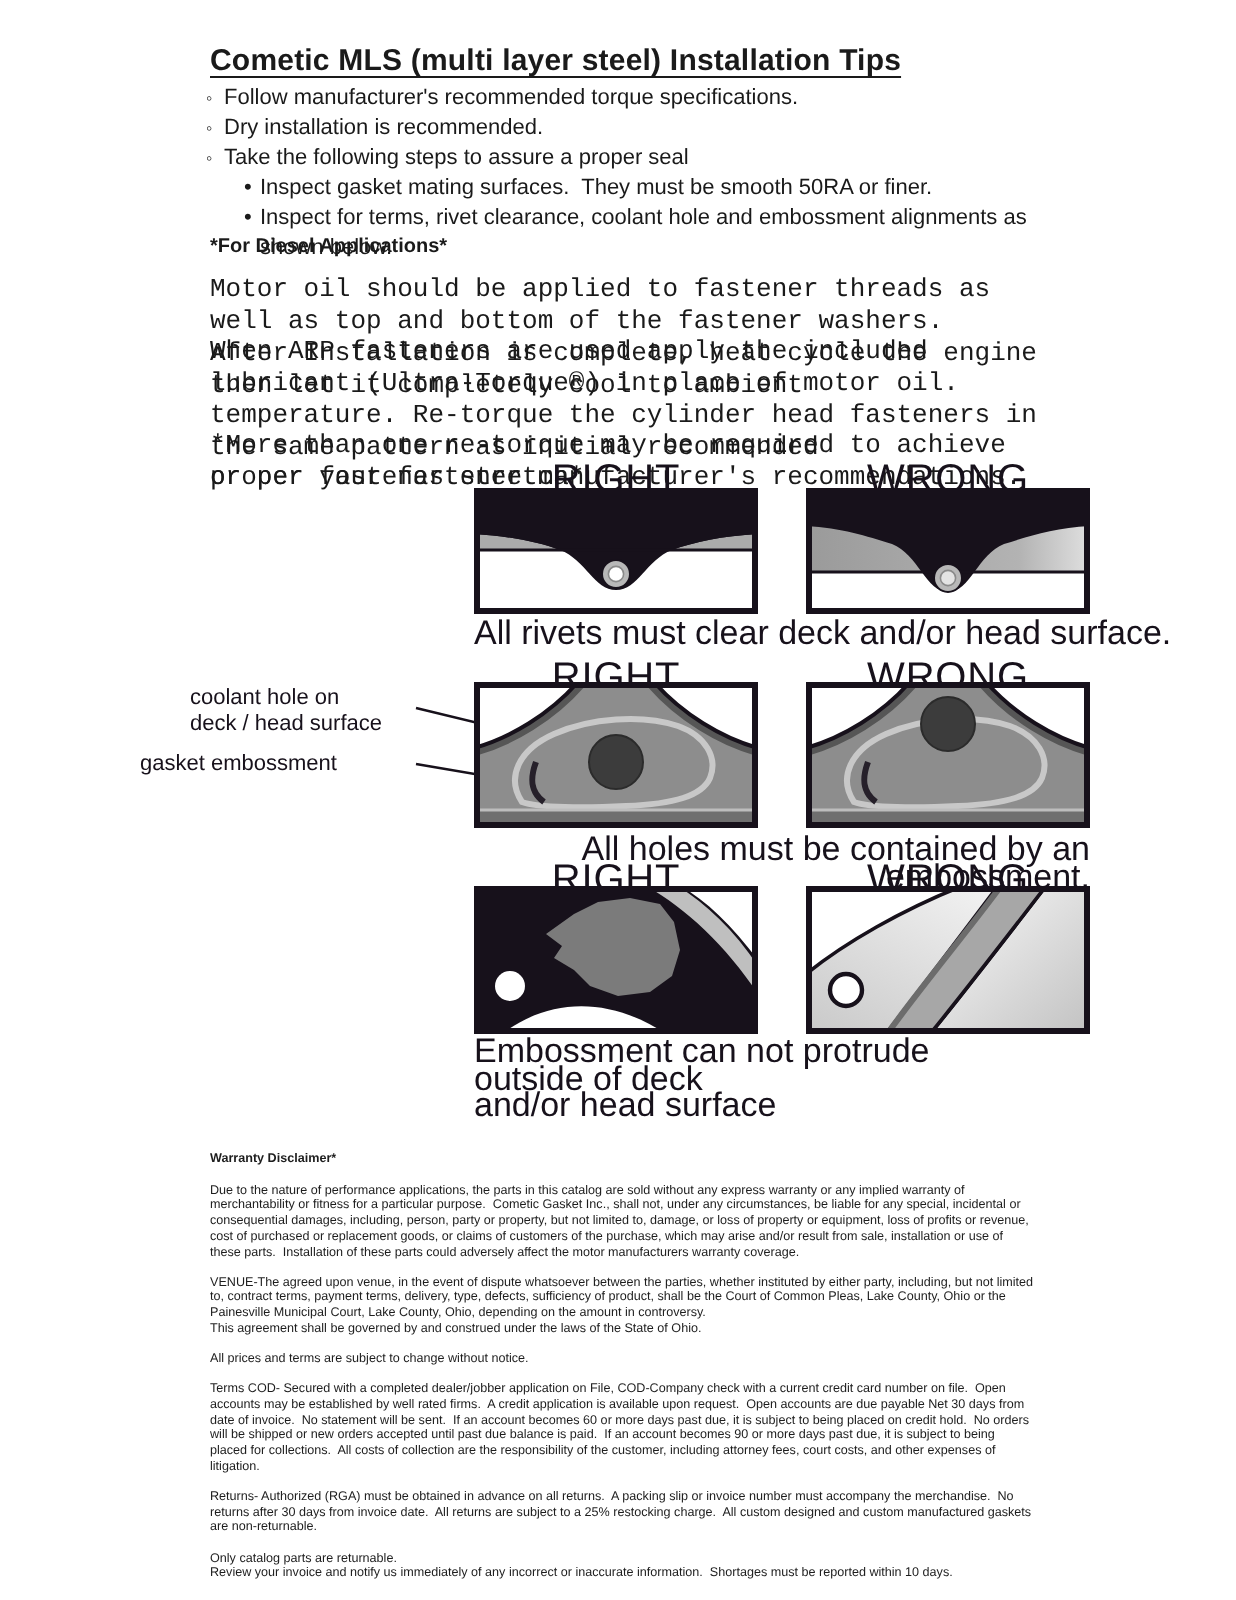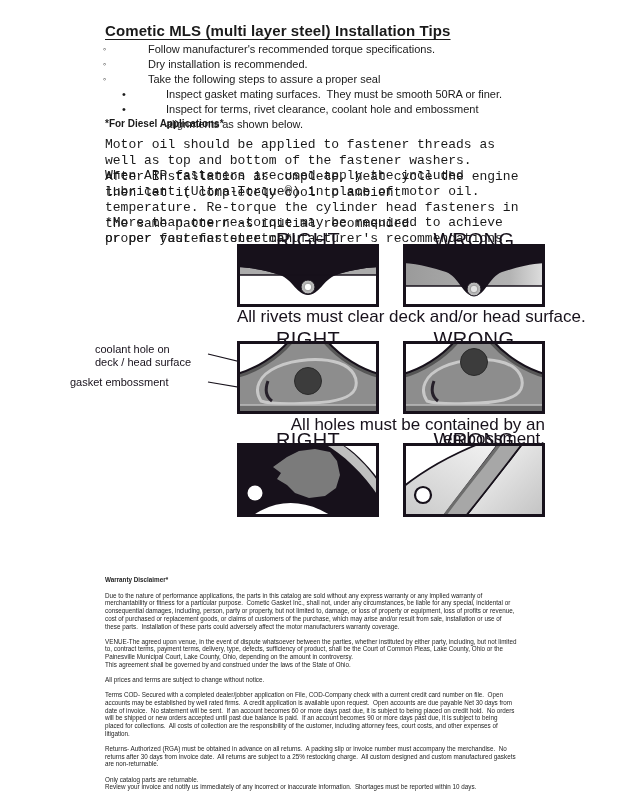--- a/index.html
+++ b/index.html
@@ -9,21 +9,21 @@
   }
   .title{
     position:absolute;left:105px;top:22px;font-size:15px;font-weight:bold;
     text-decoration:underline;text-underline-offset:3px;letter-spacing:.1px;
   }
   .bullets{position:absolute;left:103px;top:42px;font-size:11px;line-height:15px;width:430px;}
   .b-row{display:flex;align-items:flex-start;}
   .b-marker{width:9px;flex:0 0 9px;font-size:9px;line-height:15px;}
   .b-row.sub{margin-left:19px;}
   .b-row.sub .b-marker{font-size:11px;width:8px;flex-basis:8px;}
-  .b-text{white-space:pre-wrap;margin-left:36px;}
+  .b-text{white-space:pre-wrap;}
   .diesel-h{position:absolute;left:105px;top:118px;font-size:10px;font-weight:bold;}
   .par{position:absolute;left:105px;width:420px;font-size:13px;line-height:15.5px;white-space:pre-wrap;font-family:Liberation Mono, monospace;}
   #par1{top:137px;}
   #par2{top:169px;}
   #par3{top:215px;}
   .dg-label{position:absolute;width:142px;text-align:center;font-size:20px;letter-spacing:.4px;color:#17111b;}
   .dg-box{position:absolute;width:142px;}
   .dg-box svg{display:block;}
   .dg-cap{position:absolute;font-size:17px;line-height:13.5px;color:#17111b;white-space:pre-line;}
   #cap-row1{left:237px;top:310px;}
@@ -190,20 +190,22 @@
       <rect x="0" y="0" width="142" height="74" fill="url(#g-deck)"></rect>
       <path d="M0,0 H78 C48,12 20,28 0,44 Z" fill="#ffffff" stroke="#17111b" stroke-width="1.8"></path>
       <path d="M120,0 H142 V74 H62 C80,52 100,26 120,0 Z" fill="url(#g-deck2)" stroke="#17111b" stroke-width="1.8"></path>
       <path d="M96,0 H120 C100,26 80,52 62,74 H40 C58,50 78,24 96,0 Z" fill="#a7a7a7" stroke="#17111b" stroke-width="1.8"></path>
       <path d="M96,2 C78,26 58,50 42,72" stroke="#6c6c6c" stroke-width="3" fill="none"></path>
       <circle cx="20" cy="52" r="8" fill="#ffffff" stroke="#17111b" stroke-width="2.2"></circle>
       <rect x="1.5" y="1.5" width="139" height="71" fill="none" stroke="#17111b" stroke-width="3"></rect>
     </svg>
   </div>
 
+  <div class="dg-cap" id="cap-row3">Embossment can not protrude outside of deck
+and/or head surface</div>
 
   <div class="fine">
     <p class="fine-h">Warranty Disclaimer*</p>
     <p>Due to the nature of performance applications, the parts in this catalog are sold without any express warranty or any implied warranty of merchantability or fitness for a particular purpose.  Cometic Gasket Inc., shall not, under any circumstances, be liable for any special, incidental or consequential damages, including, person, party or property, but not limited to, damage, or loss of property or equipment, loss of profits or revenue, cost of purchased or replacement goods, or claims of customers of the purchase, which may arise and/or result from sale, installation or use of these parts.  Installation of these parts could adversely affect the motor manufacturers warranty coverage.</p>
     <p>VENUE-The agreed upon venue, in the event of dispute whatsoever between the parties, whether instituted by either party, including, but not limited to, contract terms, payment terms, delivery, type, defects, sufficiency of product, shall be the Court of Common Pleas, Lake County, Ohio or the Painesville Municipal Court, Lake County, Ohio, depending on the amount in controversy.
 This agreement shall be governed by and construed under the laws of the State of Ohio.</p>
     <p>All prices and terms are subject to change without notice.</p>
     <p>Terms COD- Secured with a completed dealer/jobber application on File, COD-Company check with a current credit card number on file.  Open accounts may be established by well rated firms.  A credit application is available upon request.  Open accounts are due payable Net 30 days from date of invoice.  No statement will be sent.  If an account becomes 60 or more days past due, it is subject to being placed on credit hold.  No orders will be shipped or new orders accepted until past due balance is paid.  If an account becomes 90 or more days past due, it is subject to being placed for collections.  All costs of collection are the responsibility of the customer, including attorney fees, court costs, and other expenses of litigation.</p>
     <p>Returns- Authorized (RGA) must be obtained in advance on all returns.  A packing slip or invoice number must accompany the merchandise.  No returns after 30 days from invoice date.  All returns are subject to a 25% restocking charge.  All custom designed and custom manufactured gaskets are non-returnable.</p>
     <p>Only catalog parts are returnable.

